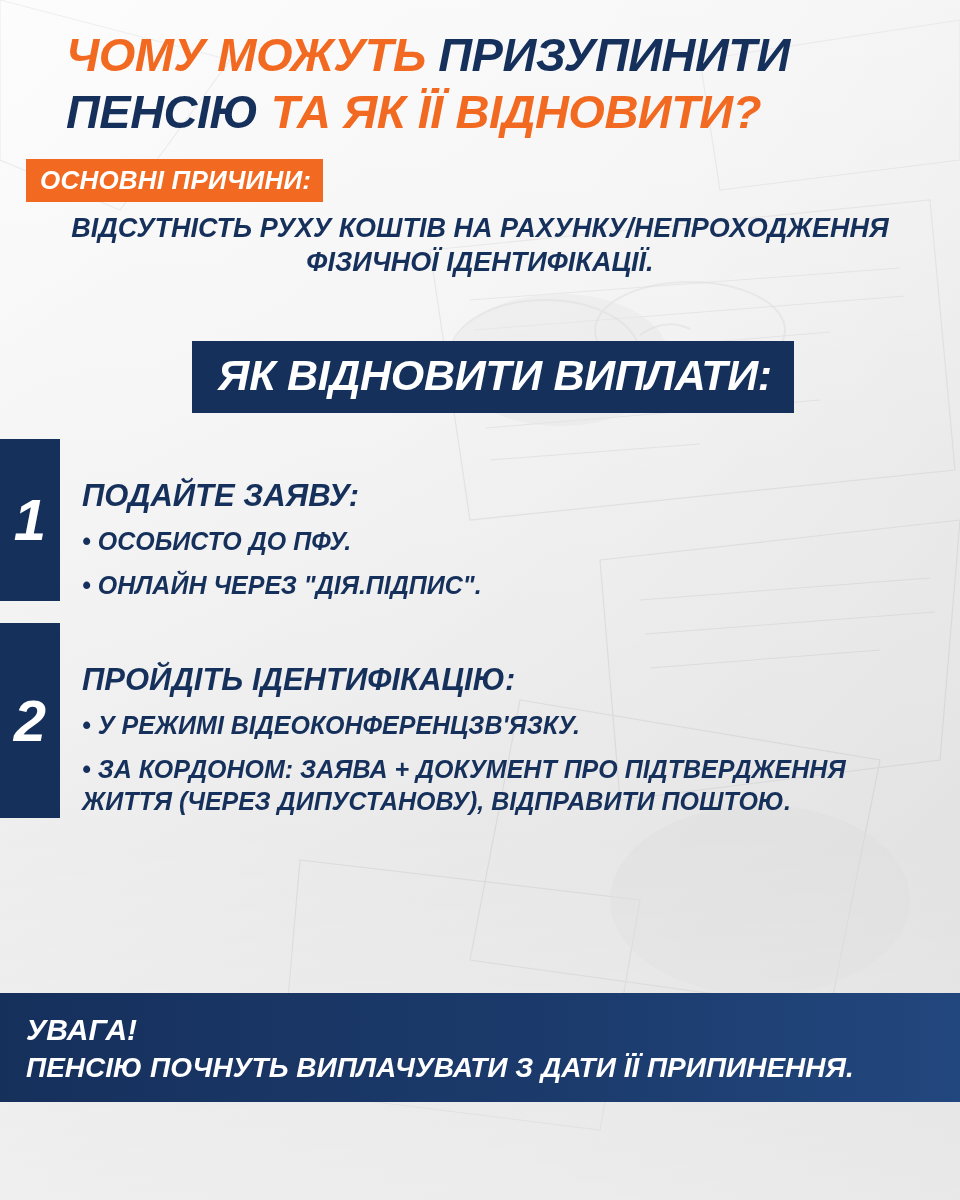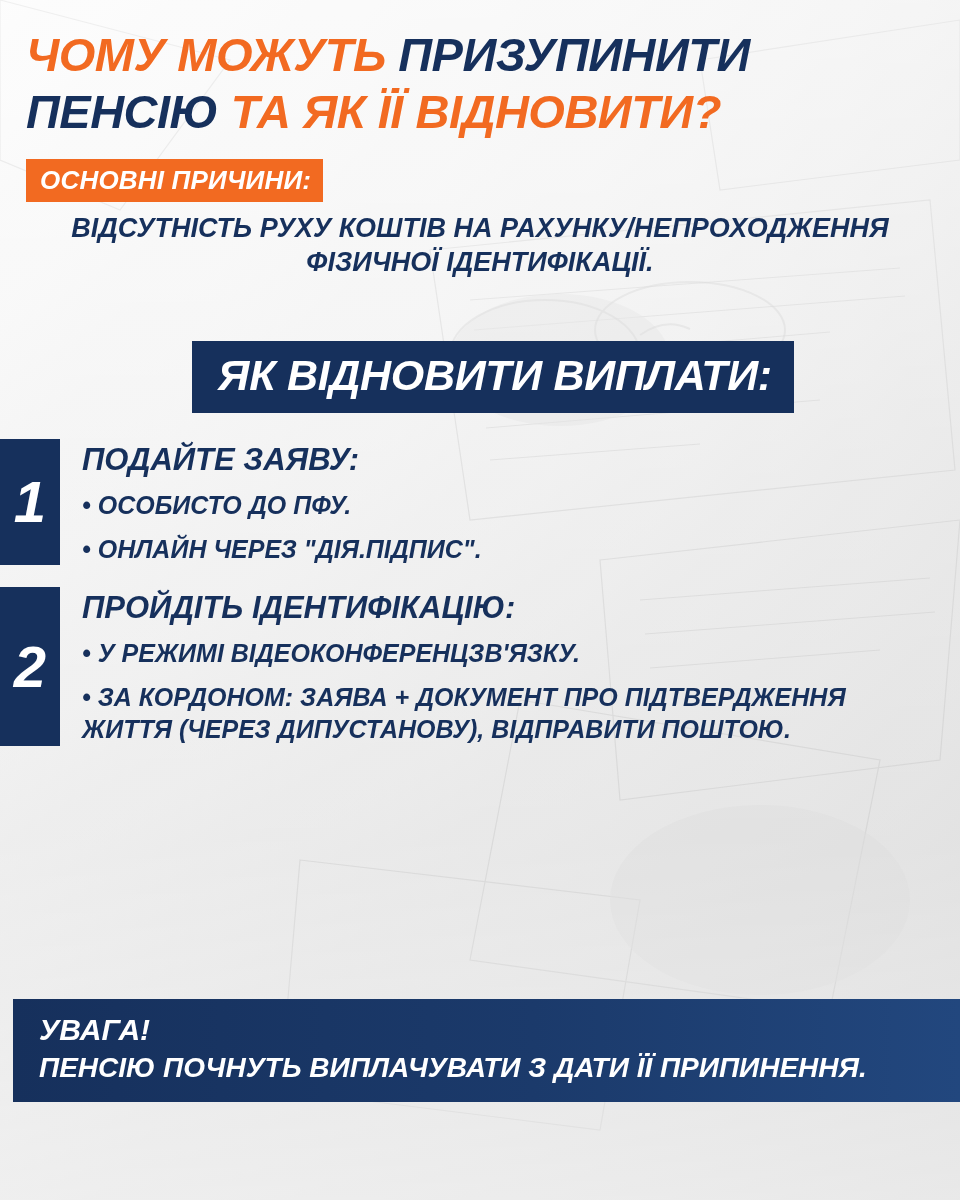--- a/index.html
+++ b/index.html
@@ -51,20 +51,21 @@
   
   .title {
     padding: 26px 20px 0 26px;
     font-size: 47px;
     line-height: 1.22;
     font-weight: bold;
     font-style: italic;
     letter-spacing: -0.5px;
     color: #1b2a4e;
     text-transform: uppercase;
+    margin-left: 40px;
   }
   .title .orange { color: #f26a21; }
   .title .navy { color: #16305c; }
   .title-line { display: block; white-space: nowrap; }
 
   
   .section-reasons {
     margin-top: 18px;
     padding: 0 26px;
   }
@@ -137,42 +138,43 @@
     padding-top: 4px;
   }
   .step-head {
     color: #16305c;
     font-weight: bold;
     font-style: italic;
     font-size: 31px;
     line-height: 1.1;
     text-transform: uppercase;
     margin-bottom: 12px;
+    margin-top: 36px;
   }
   .bullet {
     color: #16305c;
     font-weight: bold;
     font-style: italic;
     font-size: 25px;
     line-height: 1.3;
     text-transform: uppercase;
     margin-bottom: 11px;
     max-width: 900px;
   }
   .bullet:last-child { margin-bottom: 0; }
 
   
   .attention {
     position: absolute;
-    left: 13px;
+    left: 0;
     right: 0;
     bottom: 98px;
     background: linear-gradient(90deg, #16305c 0%, #1b3a6b 55%, #22477e 100%);
     color: #ffffff;
-    padding: 14px 26px 18px 26px;
+    padding: 20px 26px 18px 26px;
   }
   .attention-title {
     font-weight: bold;
     font-style: italic;
     font-size: 30px;
     line-height: 1.1;
     text-transform: uppercase;
     margin-bottom: 6px;
   }
   .attention-text {

